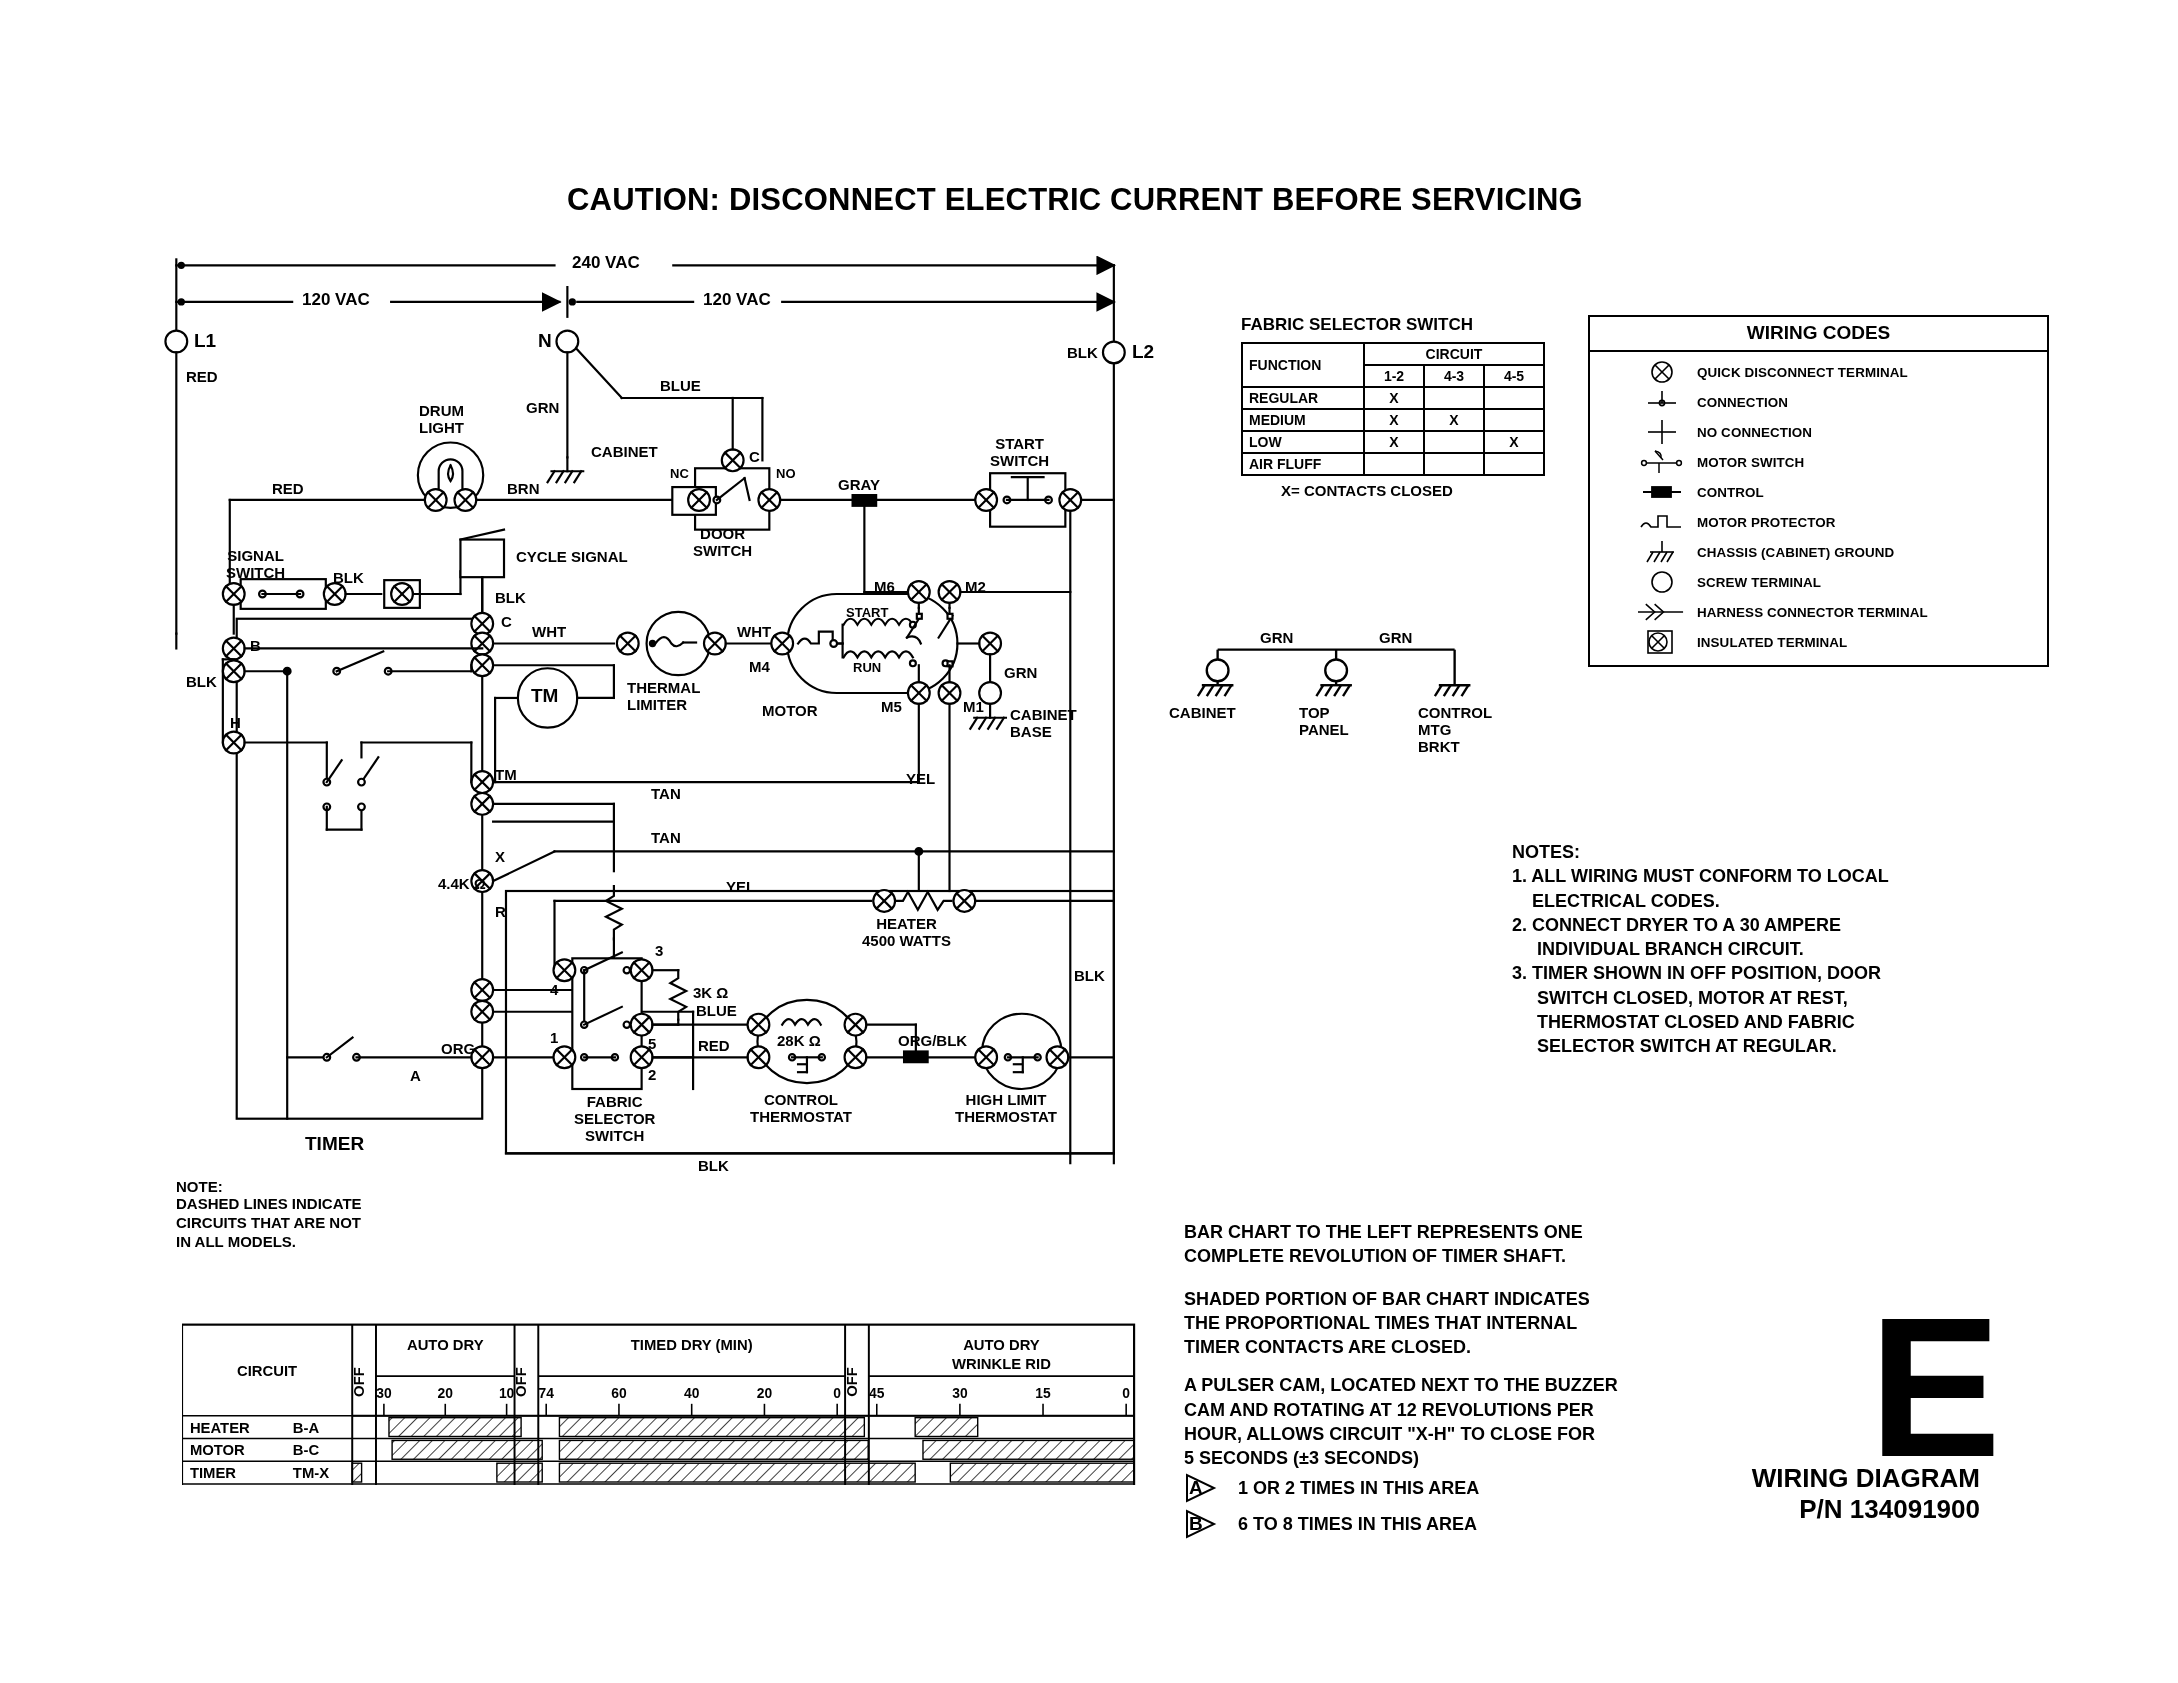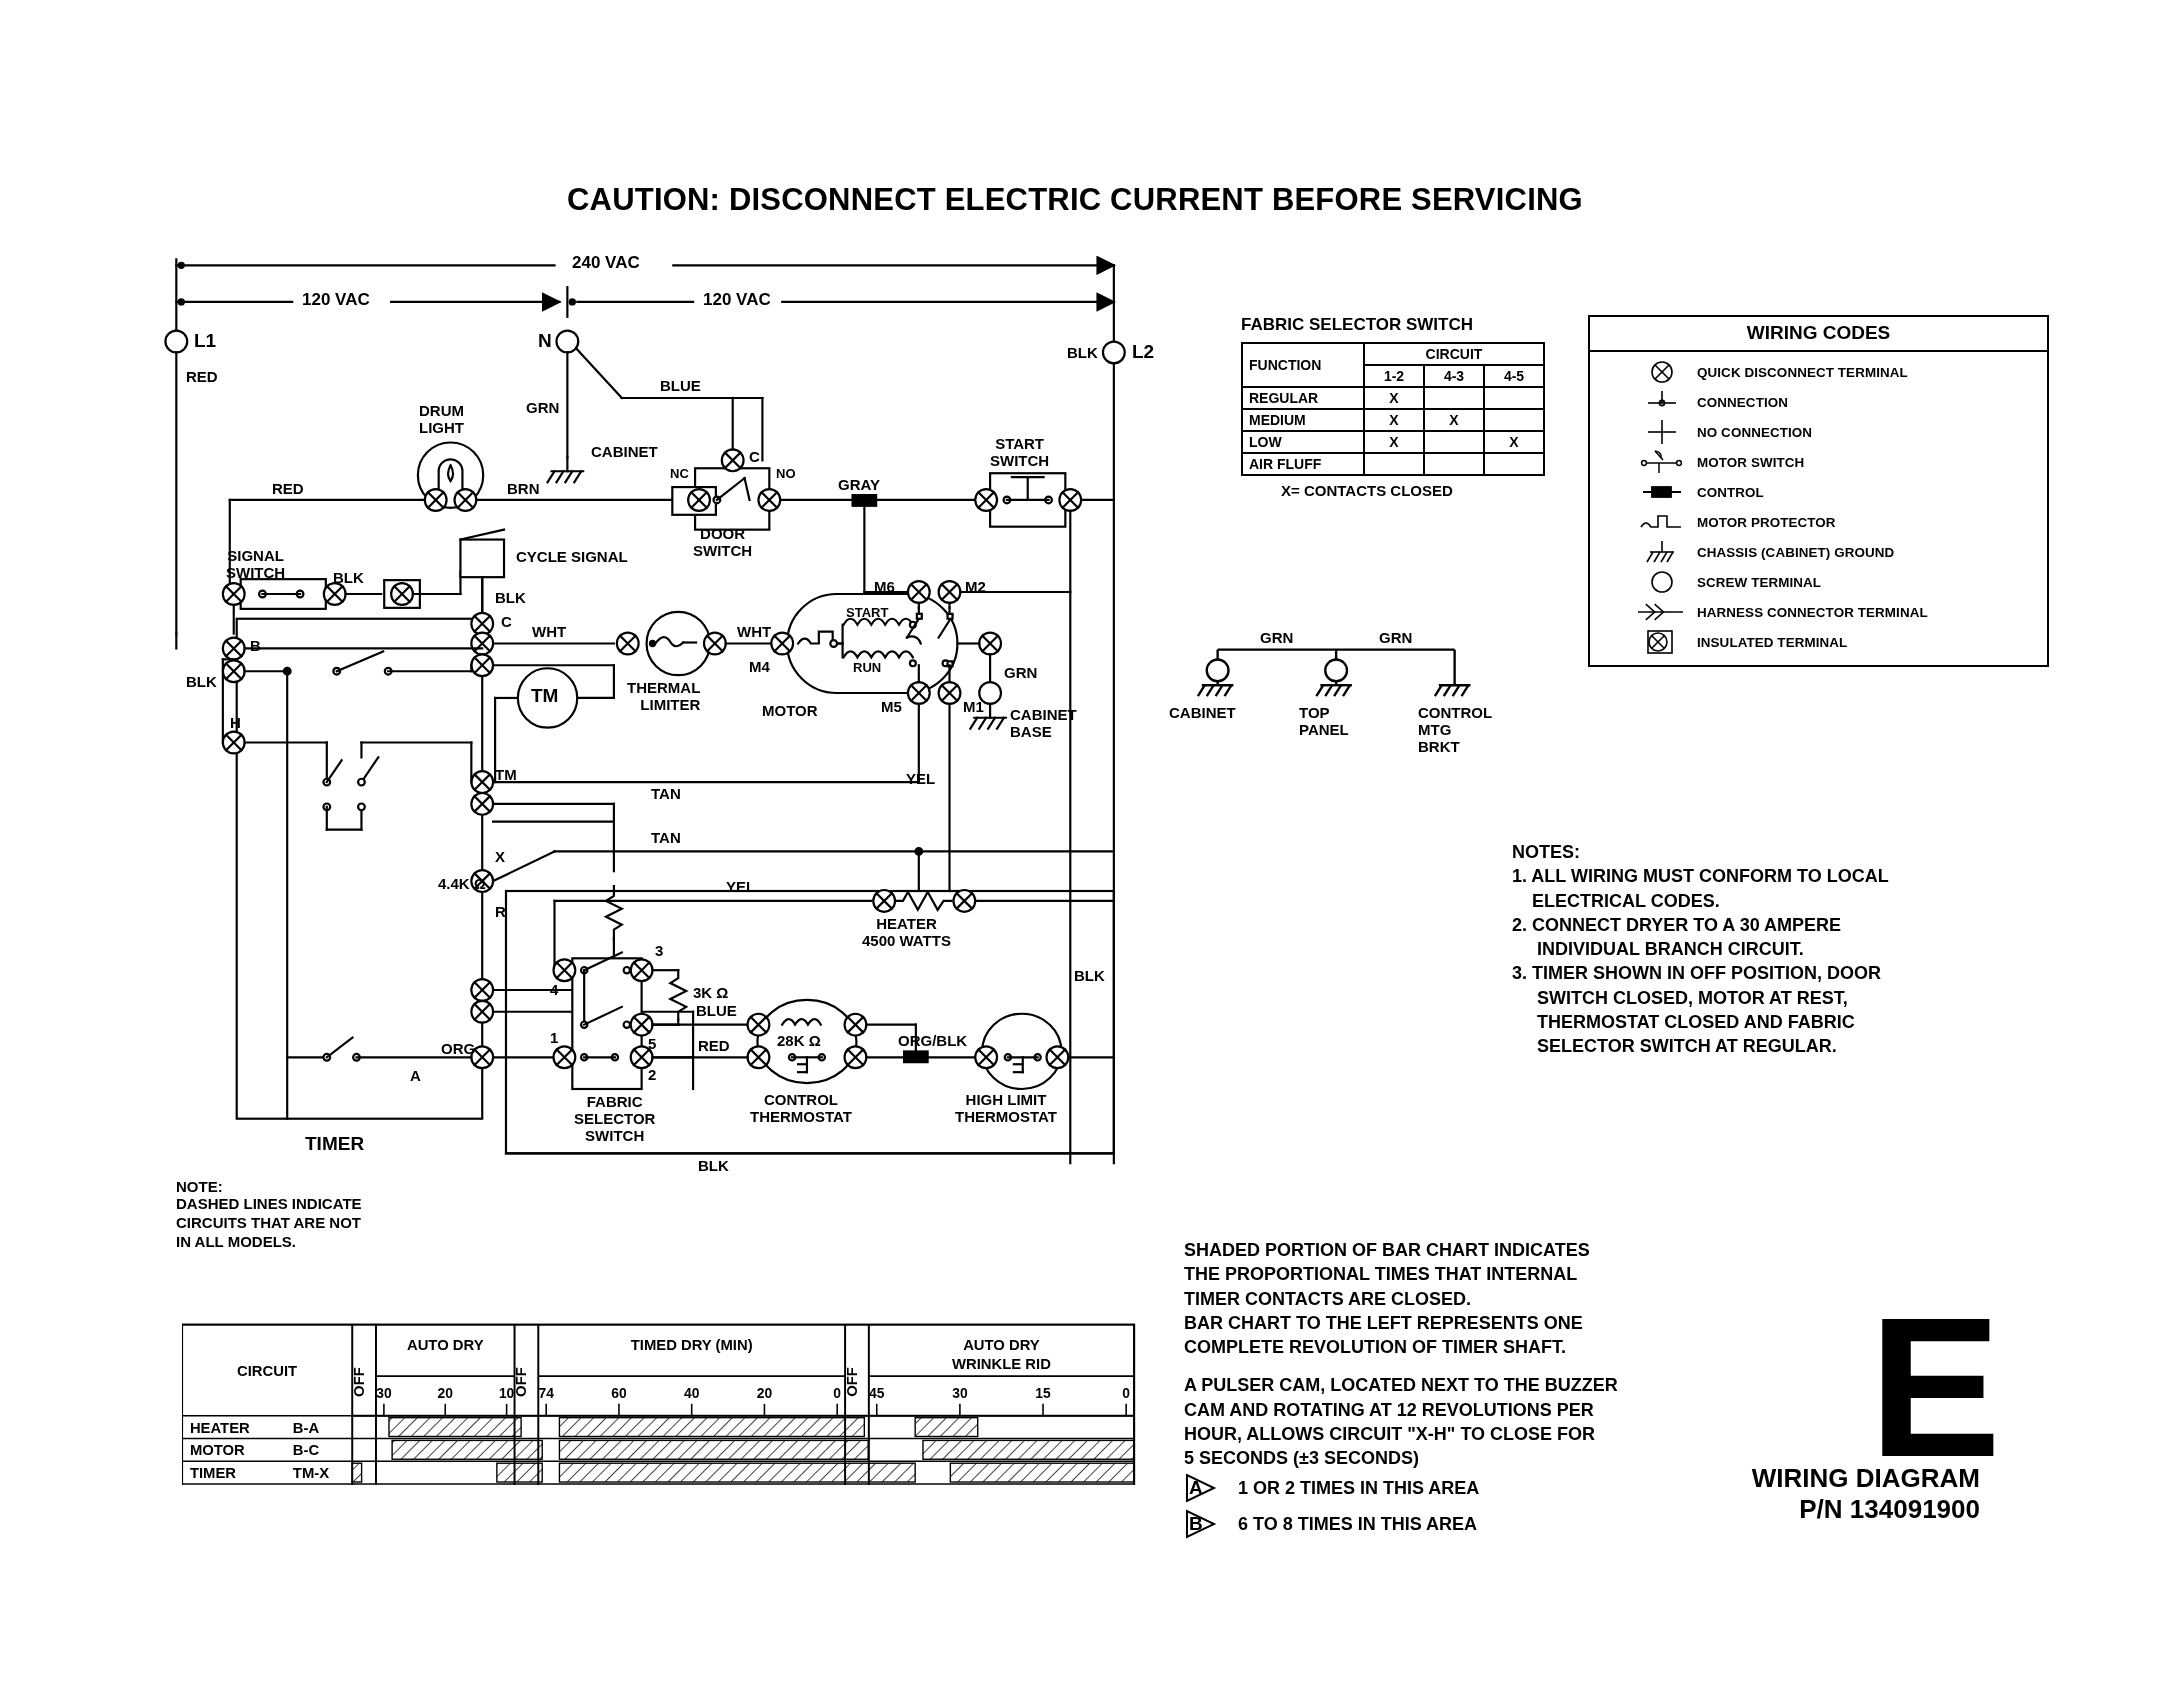--- a/index.html
+++ b/index.html
@@ -371,21 +371,21 @@
 <div class="t lbl" style="left:250px;top:638px;">B</div>
 <div class="t lbl" style="left:230px;top:715px;">H</div>
 <div class="t lbl" style="left:495px;top:767px;">TM</div>
 <div class="t lbl" style="left:495px;top:849px;">X</div>
 <div class="t lbl" style="left:495px;top:904px;">R</div>
 <div class="t lbl" style="left:410px;top:1068px;">A</div>
 <div class="t lbl" style="left:186px;top:674px;">BLK</div>
 <div class="t lbl19" style="left:531px;top:685px;">TM</div>
 <div class="t lbl" style="left:532px;top:624px;">WHT</div>
 <div class="t lbl" style="left:737px;top:624px;">WHT</div>
-<div class="t lbl" style="left:627px;top:680px;text-align:right;">THERMAL
+<div class="t lbl" style="left:627px;top:680px;text-align:left;">THERMAL
 LIMITER</div>
 <div class="t lbl" style="left:749px;top:659px;">M4</div>
 <div class="t lbl" style="left:874px;top:579px;">M6</div>
 <div class="t lbl" style="left:965px;top:579px;">M2</div>
 <div class="t lbl" style="left:881px;top:699px;">M5</div>
 <div class="t lbl" style="left:963px;top:699px;">M1</div>
 <div class="t lbl" style="left:762px;top:703px;">MOTOR</div>
 <div class="t lbl13" style="left:846px;top:606px;">START</div>
 <div class="t lbl13" style="left:853px;top:661px;">RUN</div>
 <div class="t lbl" style="left:1004px;top:665px;">GRN</div>
@@ -655,25 +655,25 @@
     ELECTRICAL CODES.</div>
   <div class="notes" style="white-space:pre;">2. CONNECT DRYER TO A 30 AMPERE
      INDIVIDUAL BRANCH CIRCUIT.</div>
   <div class="notes" style="white-space:pre;">3. TIMER SHOWN IN OFF POSITION, DOOR
      SWITCH CLOSED, MOTOR AT REST,
      THERMOSTAT CLOSED AND FABRIC
      SELECTOR SWITCH AT REGULAR.</div>
 </div>
 
 <div class="abs" style="left:1184px;top:1220px;width:495px;">
+  <div class="notes" style="white-space:pre;">BAR CHART TO THE LEFT REPRESENTS ONE
+COMPLETE REVOLUTION OF TIMER SHAFT.</div>
   <div class="notes" style="white-space:pre;margin-top:18px;">SHADED PORTION OF BAR CHART INDICATES
 THE PROPORTIONAL TIMES THAT INTERNAL
 TIMER CONTACTS ARE CLOSED.</div>
-  <div class="notes" style="white-space:pre;">BAR CHART TO THE LEFT REPRESENTS ONE
-COMPLETE REVOLUTION OF TIMER SHAFT.</div>
   <div class="notes" style="white-space:pre;margin-top:14px;">A PULSER CAM, LOCATED NEXT TO THE BUZZER
 CAM AND ROTATING AT 12 REVOLUTIONS PER
 HOUR, ALLOWS CIRCUIT "X-H" TO CLOSE FOR
 5 SECONDS (±3 SECONDS)</div>
   <div style="display:flex;align-items:center;margin-top:2px;">
     <div style="position:relative;width:34px;height:30px;">
       <svg width="34" height="30" style="position:absolute;left:0;top:0;" viewBox="0 0 34 30">
         <g stroke="#000" stroke-width="2" fill="none">
             <path d="M3 2 L3 28 L30 15 Z"></path>
           </g>

